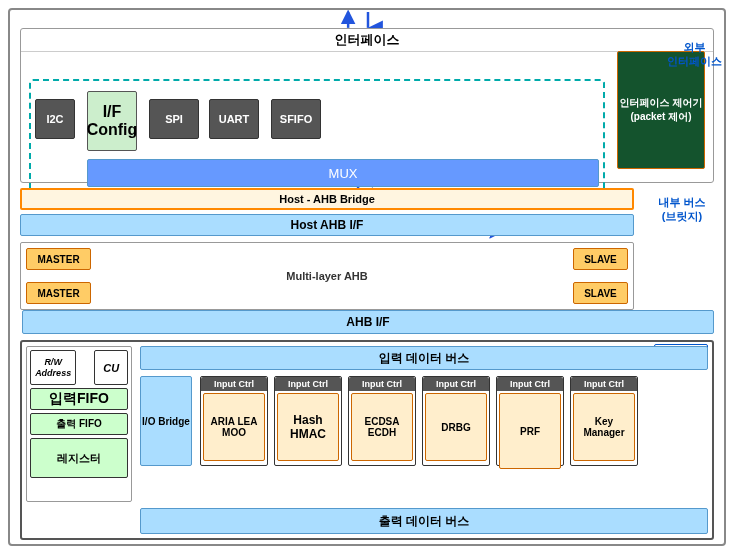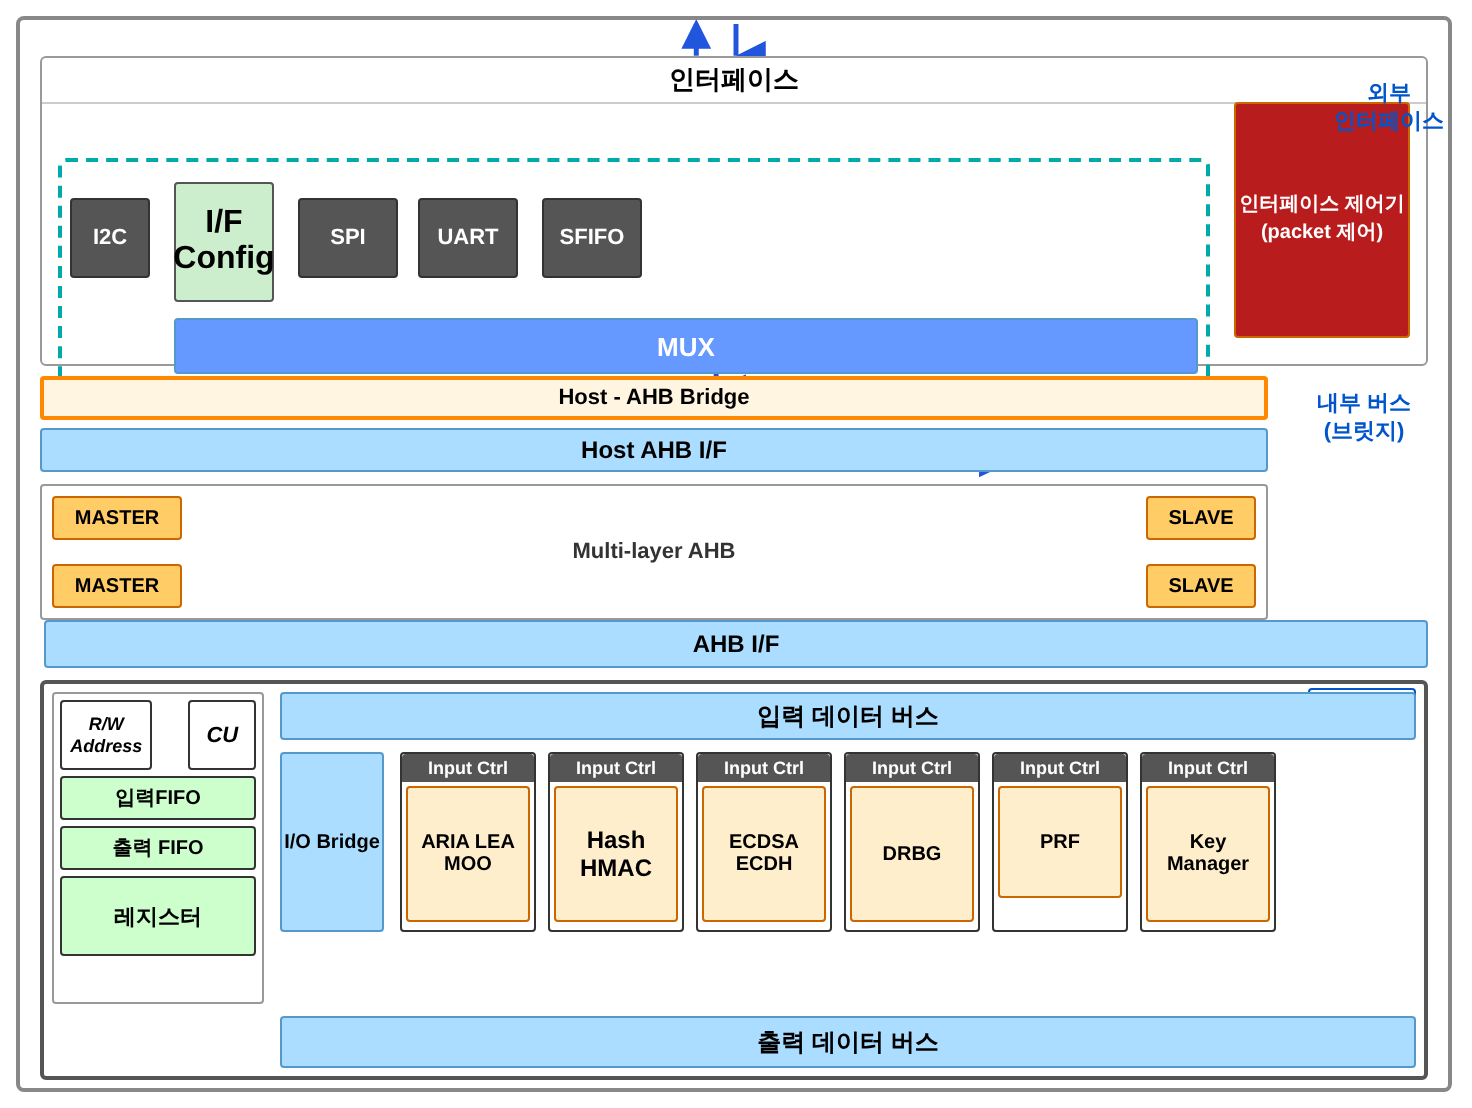--- a/index.html
+++ b/index.html
@@ -158,24 +158,24 @@
 
         <div style="position:absolute;top:10px;left:56px;width:50px;height:60px;border:1.5px solid #555;background:#cceecc;color:#000;font-size:16px;font-weight:bold;display:flex;align-items:center;justify-content:center;border-radius:2px;text-align:center;">I/F
 Config</div>
 
         <div style="position:absolute;top:18px;left:118px;width:50px;height:40px;border:1.5px solid #333;background:#555;color:#fff;font-size:11px;font-weight:bold;display:flex;align-items:center;justify-content:center;border-radius:2px;">SPI</div>
 
         <div style="position:absolute;top:18px;left:178px;width:50px;height:40px;border:1.5px solid #333;background:#555;color:#fff;font-size:11px;font-weight:bold;display:flex;align-items:center;justify-content:center;border-radius:2px;">UART</div>
 
         <div style="position:absolute;top:18px;left:240px;width:50px;height:40px;border:1.5px solid #333;background:#555;color:#fff;font-size:11px;font-weight:bold;display:flex;align-items:center;justify-content:center;border-radius:2px;">SFIFO</div>
 
-        <div style="position:absolute;bottom:8px;left:56px;right:4px;height:28px;border:1.5px solid #5599cc;background:#6699ff;color:#fff;font-size:13px;font-weight:bold;display:flex;align-items:center;justify-content:center;border-radius:2px;">MUX</div>
-      </div>
-
-      <div style="position:absolute;top:22px;right:8px;width:88px;height:118px;border:1.5px solid #cc6600;background:#b91c1c;color:#fff;font-size:10px;font-weight:bold;display:flex;align-items:center;justify-content:center;border-radius:2px;text-align:center;line-height:1.4;">인터페이스
+        <div style="position:absolute;bottom:8px;left:56px;right:4px;height:28px;border:1.5px solid #5599cc;background:#6699ff;color:#fff;font-size:13px;font-weight:normal;display:flex;align-items:center;justify-content:center;border-radius:2px;">MUX</div>
+      </div>
+
+      <div style="position:absolute;top:22px;right:8px;width:88px;height:118px;border:1.5px solid #cc6600;background:#14532d;color:#fff;font-size:10px;font-weight:bold;display:flex;align-items:center;justify-content:center;border-radius:2px;text-align:center;line-height:1.4;">인터페이스
 제어기
 (packet 제어)</div>
     </div>
 
     <div style="position:absolute;top:30px;right:-8px;width:75px;font-size:11px;font-weight:bold;color:#0055cc;line-height:1.3;text-align:center;">외부<br>인터페이스</div>
 
     <div style="position:absolute;top:178px;left:10px;right:90px;height:22px;border:2px solid #ff8800;background:#fff5e0;display:flex;align-items:center;justify-content:center;font-size:11px;font-weight:bold;border-radius:2px;">Host - AHB Bridge</div>
 
     <div style="position:absolute;top:204px;left:10px;right:90px;height:22px;border:1.5px solid #5599cc;background:#aaddff;display:flex;align-items:center;justify-content:center;font-size:12px;font-weight:bold;border-radius:2px;">Host AHB I/F</div>
 
@@ -199,21 +199,21 @@
       <div style="position:absolute;top:2px;right:4px;font-size:11px;font-weight:bold;color:#0055cc;border:1px solid #0055cc;padding:1px 4px;border-radius:2px;">암호코어</div>
 
       <div style="position:absolute;top:4px;left:4px;width:106px;bottom:36px;border:1.5px solid #999;border-radius:2px;padding:3px;">
 
         <div style="display:flex;gap:18px;margin-bottom:3px;font-style:italic;">
           <div style="width:55px;height:35px;border:1.5px solid #333;background:#fff;font-size:9px;font-weight:bold;display:flex;align-items:center;justify-content:center;text-align:center;border-radius:2px;line-height:1.2;">R/W
 Address</div>
           <div style="width:40px;height:35px;border:1.5px solid #333;background:#fff;font-size:11px;font-weight:bold;display:flex;align-items:center;justify-content:center;border-radius:2px;">CU</div>
         </div>
 
-        <div style="width:100%;height:22px;border:1.5px solid #333;background:#ccffcc;font-size:10px;font-weight:bold;display:flex;align-items:center;justify-content:center;border-radius:2px;margin-bottom:3px;">입력FIFO</div>
+        <div style="width:100%;height:22px;border:1.5px solid #333;background:#ccffcc;font-size:14px;font-weight:bold;display:flex;align-items:center;justify-content:center;border-radius:2px;margin-bottom:3px;">입력FIFO</div>
 
         <div style="width:100%;height:22px;border:1.5px solid #333;background:#ccffcc;font-size:10px;font-weight:bold;display:flex;align-items:center;justify-content:center;border-radius:2px;margin-bottom:3px;">출력 FIFO</div>
 
         <div style="width:100%;height:40px;border:1.5px solid #333;background:#ccffcc;font-size:11px;font-weight:bold;display:flex;align-items:center;justify-content:center;border-radius:2px;">레지스터</div>
       </div>
 
       <div style="position:absolute;top:4px;left:118px;right:4px;height:24px;border:1.5px solid #5599cc;background:#aaddff;display:flex;align-items:center;justify-content:center;font-size:12px;font-weight:bold;border-radius:2px;">입력 데이터 버스</div>
 
       <div style="position:absolute;top:34px;left:118px;width:52px;height:90px;border:1.5px solid #5599cc;background:#aaddff;display:flex;align-items:center;justify-content:center;font-size:10px;font-weight:bold;text-align:center;border-radius:2px;">I/O
 Bridge</div>
@@ -237,21 +237,21 @@
 ECDH</div>
       </div>
 
       <div style="position:absolute;top:34px;left:400px;width:68px;height:90px;border:1.5px solid #333;background:#fff;border-radius:2px;">
         <div style="background:#555;color:#fff;font-size:9px;font-weight:bold;text-align:center;padding:2px;border-radius:2px 2px 0 0;">Input Ctrl</div>
         <div style="display:flex;align-items:center;justify-content:center;font-size:10px;font-weight:bold;text-align:center;padding:4px;height:68px;border:1.5px solid #cc6600;background:#ffeecc;margin:2px;border-radius:2px;">DRBG</div>
       </div>
 
       <div style="position:absolute;top:34px;left:474px;width:68px;height:90px;border:1.5px solid #333;background:#fff;border-radius:2px;">
         <div style="background:#555;color:#fff;font-size:9px;font-weight:bold;text-align:center;padding:2px;border-radius:2px 2px 0 0;">Input Ctrl</div>
-        <div style="display:flex;align-items:center;justify-content:center;font-size:10px;font-weight:bold;text-align:center;padding:4px;height:56px;border:1.5px solid #cc6600;background:#ffeecc;margin:2px;border-radius:2px;">PRF</div>
+        <div style="display:flex;align-items:center;justify-content:center;font-size:10px;font-weight:bold;text-align:center;padding:4px;height:76px;border:1.5px solid #cc6600;background:#ffeecc;margin:2px;border-radius:2px;">PRF</div>
       </div>
 
       <div style="position:absolute;top:34px;left:548px;width:68px;height:90px;border:1.5px solid #333;background:#fff;border-radius:2px;">
         <div style="background:#555;color:#fff;font-size:9px;font-weight:bold;text-align:center;padding:2px;border-radius:2px 2px 0 0;">Input Ctrl</div>
         <div style="display:flex;align-items:center;justify-content:center;font-size:10px;font-weight:bold;text-align:center;padding:4px;height:68px;border:1.5px solid #cc6600;background:#ffeecc;margin:2px;border-radius:2px;">Key
 Manager</div>
       </div>
 
 
       <div style="position:absolute;bottom:4px;left:118px;right:4px;height:26px;border:1.5px solid #5599cc;background:#aaddff;display:flex;align-items:center;justify-content:center;font-size:12px;font-weight:bold;border-radius:2px;">출력 데이터 버스</div>

